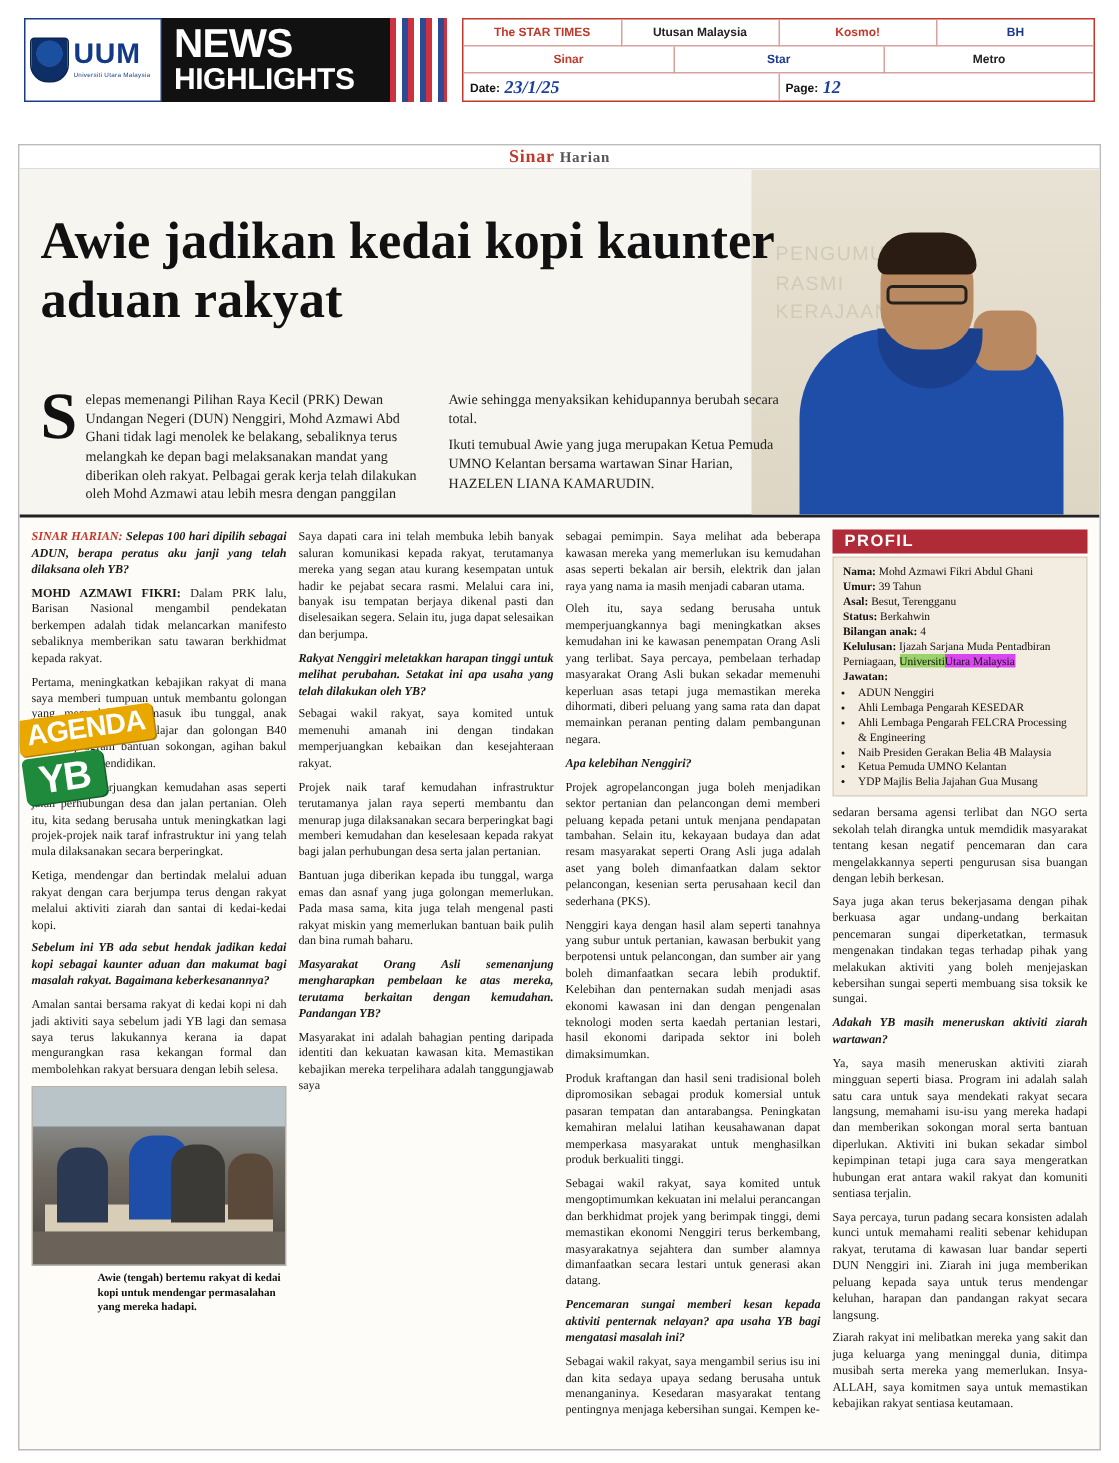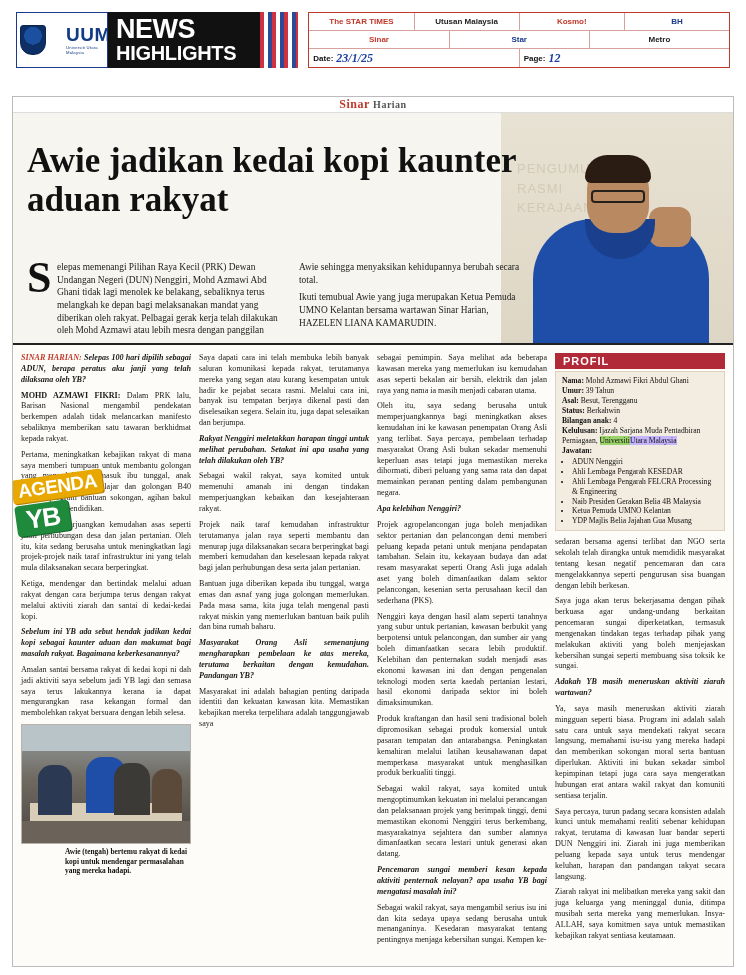--- a/index.html
+++ b/index.html
@@ -29,21 +29,21 @@
     display: flex; align-items: center; gap: 3px;
     padding: 2px 3px;
   }
   .uum-crest {
     width: 26px; height: 30px;
     background: radial-gradient(circle at 50% 35%, #1b4fa0 0 40%, #0e2f66 41% 100%);
     border-radius: 3px 3px 12px 12px;
     border: 1px solid #0b2550;
     flex: 0 0 auto;
   }
-  .uum-text { line-height: 1; margin-left: 17px; }
+  .uum-text { line-height: 1; }
   .uum-text .big {
     font-family: "Liberation Sans", sans-serif;
     font-weight: bold; font-size: 19px; color:#123a86; letter-spacing: .5px;
   }
   .uum-text .small {
     font-family: "Liberation Sans", sans-serif;
     font-size: 4.2px; color:#123a86; letter-spacing:.2px; display:block; margin-top:2px;
   }
   .news-block {
     background: #111; color: #fff;
@@ -242,21 +242,21 @@
     background:#b02a37; color:#fff; font-family:"Liberation Sans",sans-serif;
     font-weight:bold; font-size:11px; letter-spacing:1px;
     padding:2px 8px; margin-bottom:2px;
   }
   .profil-body {
     background:#f3ece0; border:1px solid #ddd3bf; padding:4px 6px; margin-bottom:6px;
   }
   .profil-body .row { font-size:7.6px; line-height:1.32; }
   .profil-body .row b { font-weight:bold; }
   .hl-green { background:#9ad36a; }
-  .hl-pink { background:#c4b5fd; }
+  .hl-pink { background:#d946ef; }
   .profil-body ul { margin:1px 0 0 10px; padding:0; }
   .profil-body li { font-size:7.6px; line-height:1.3; }
 </style>
 </head>
 <body>
 
 <div class="page">
 
   <div class="topbar">
 
@@ -379,21 +379,21 @@
         <p>Masyarakat ini adalah bahagian penting daripada identiti dan kekuatan kawasan kita. Memastikan kebajikan mereka terpelihara adalah tanggungjawab saya</p>
       </div>
 
       <div class="col">
         <p>sebagai pemimpin. Saya melihat ada beberapa kawasan mereka yang memerlukan isu kemudahan asas seperti bekalan air bersih, elektrik dan jalan raya yang nama ia masih menjadi cabaran utama.</p>
         <p>Oleh itu, saya sedang berusaha untuk memperjuangkannya bagi meningkatkan akses kemudahan ini ke kawasan penempatan Orang Asli yang terlibat. Saya percaya, pembelaan terhadap masyarakat Orang Asli bukan sekadar memenuhi keperluan asas tetapi juga memastikan mereka dihormati, diberi peluang yang sama rata dan dapat memainkan peranan penting dalam pembangunan negara.</p>
         <p class="qhead">Apa kelebihan Nenggiri?</p>
         <p>Projek agropelancongan juga boleh menjadikan sektor pertanian dan pelancongan demi memberi peluang kepada petani untuk menjana pendapatan tambahan. Selain itu, kekayaan budaya dan adat resam masyarakat seperti Orang Asli juga adalah aset yang boleh dimanfaatkan dalam sektor pelancongan, kesenian serta perusahaan kecil dan sederhana (PKS).</p>
         <p>Nenggiri kaya dengan hasil alam seperti tanahnya yang subur untuk pertanian, kawasan berbukit yang berpotensi untuk pelancongan, dan sumber air yang boleh dimanfaatkan secara lebih produktif. Kelebihan dan penternakan sudah menjadi asas ekonomi kawasan ini dan dengan pengenalan teknologi moden serta kaedah pertanian lestari, hasil ekonomi daripada sektor ini boleh dimaksimumkan.</p>
         <p>Produk kraftangan dan hasil seni tradisional boleh dipromosikan sebagai produk komersial untuk pasaran tempatan dan antarabangsa. Peningkatan kemahiran melalui latihan keusahawanan dapat memperkasa masyarakat untuk menghasilkan produk berkualiti tinggi.</p>
-        <p>Sebagai wakil rakyat, saya komited untuk mengoptimumkan kekuatan ini melalui perancangan dan pelaksanaan projek yang berimpak tinggi, demi memastikan ekonomi Nenggiri terus berkembang, masyarakatnya sejahtera dan sumber alamnya dimanfaatkan secara lestari untuk generasi akan datang.</p>
+        <p>Sebagai wakil rakyat, saya komited untuk mengoptimumkan kekuatan ini melalui perancangan dan berkhidmat projek yang berimpak tinggi, demi memastikan ekonomi Nenggiri terus berkembang, masyarakatnya sejahtera dan sumber alamnya dimanfaatkan secara lestari untuk generasi akan datang.</p>
         <p class="qhead">Pencemaran sungai memberi kesan kepada aktiviti penternak nelayan? apa usaha YB bagi mengatasi masalah ini?</p>
         <p>Sebagai wakil rakyat, saya mengambil serius isu ini dan kita sedaya upaya sedang berusaha untuk menanganinya. Kesedaran masyarakat tentang pentingnya menjaga kebersihan sungai. Kempen ke-</p>
       </div>
 
       <div class="col">
         <div class="profil">PROFIL</div>
         <div class="profil-body">
           <div class="row"><b>Nama:</b><span> Mohd Azmawi Fikri Abdul Ghani</span></div>
           <div class="row"><b>Umur:</b><span> 39 Tahun</span></div>
           <div class="row"><b>Asal:</b><span> Besut, Terengganu</span></div>

